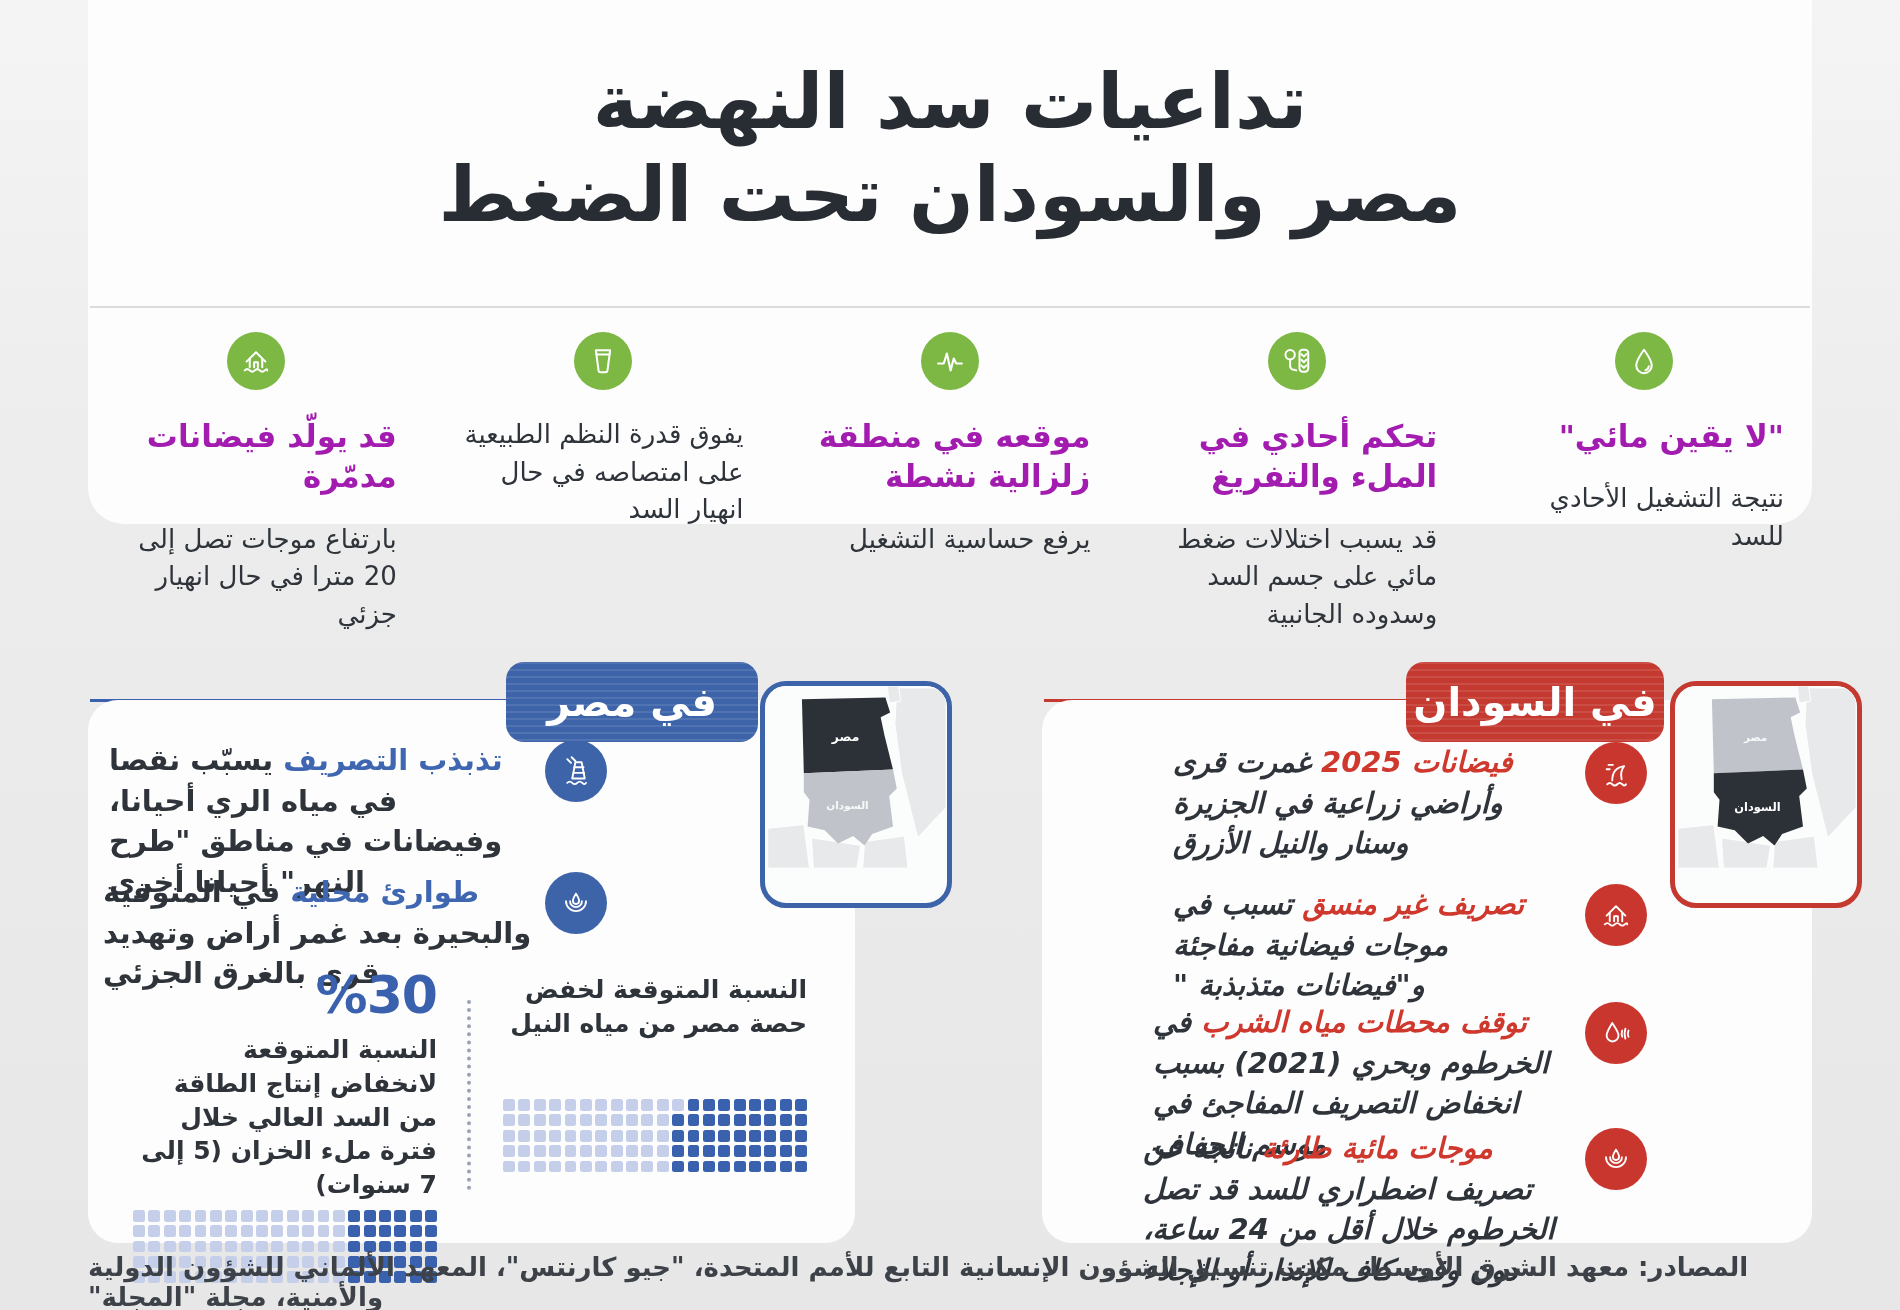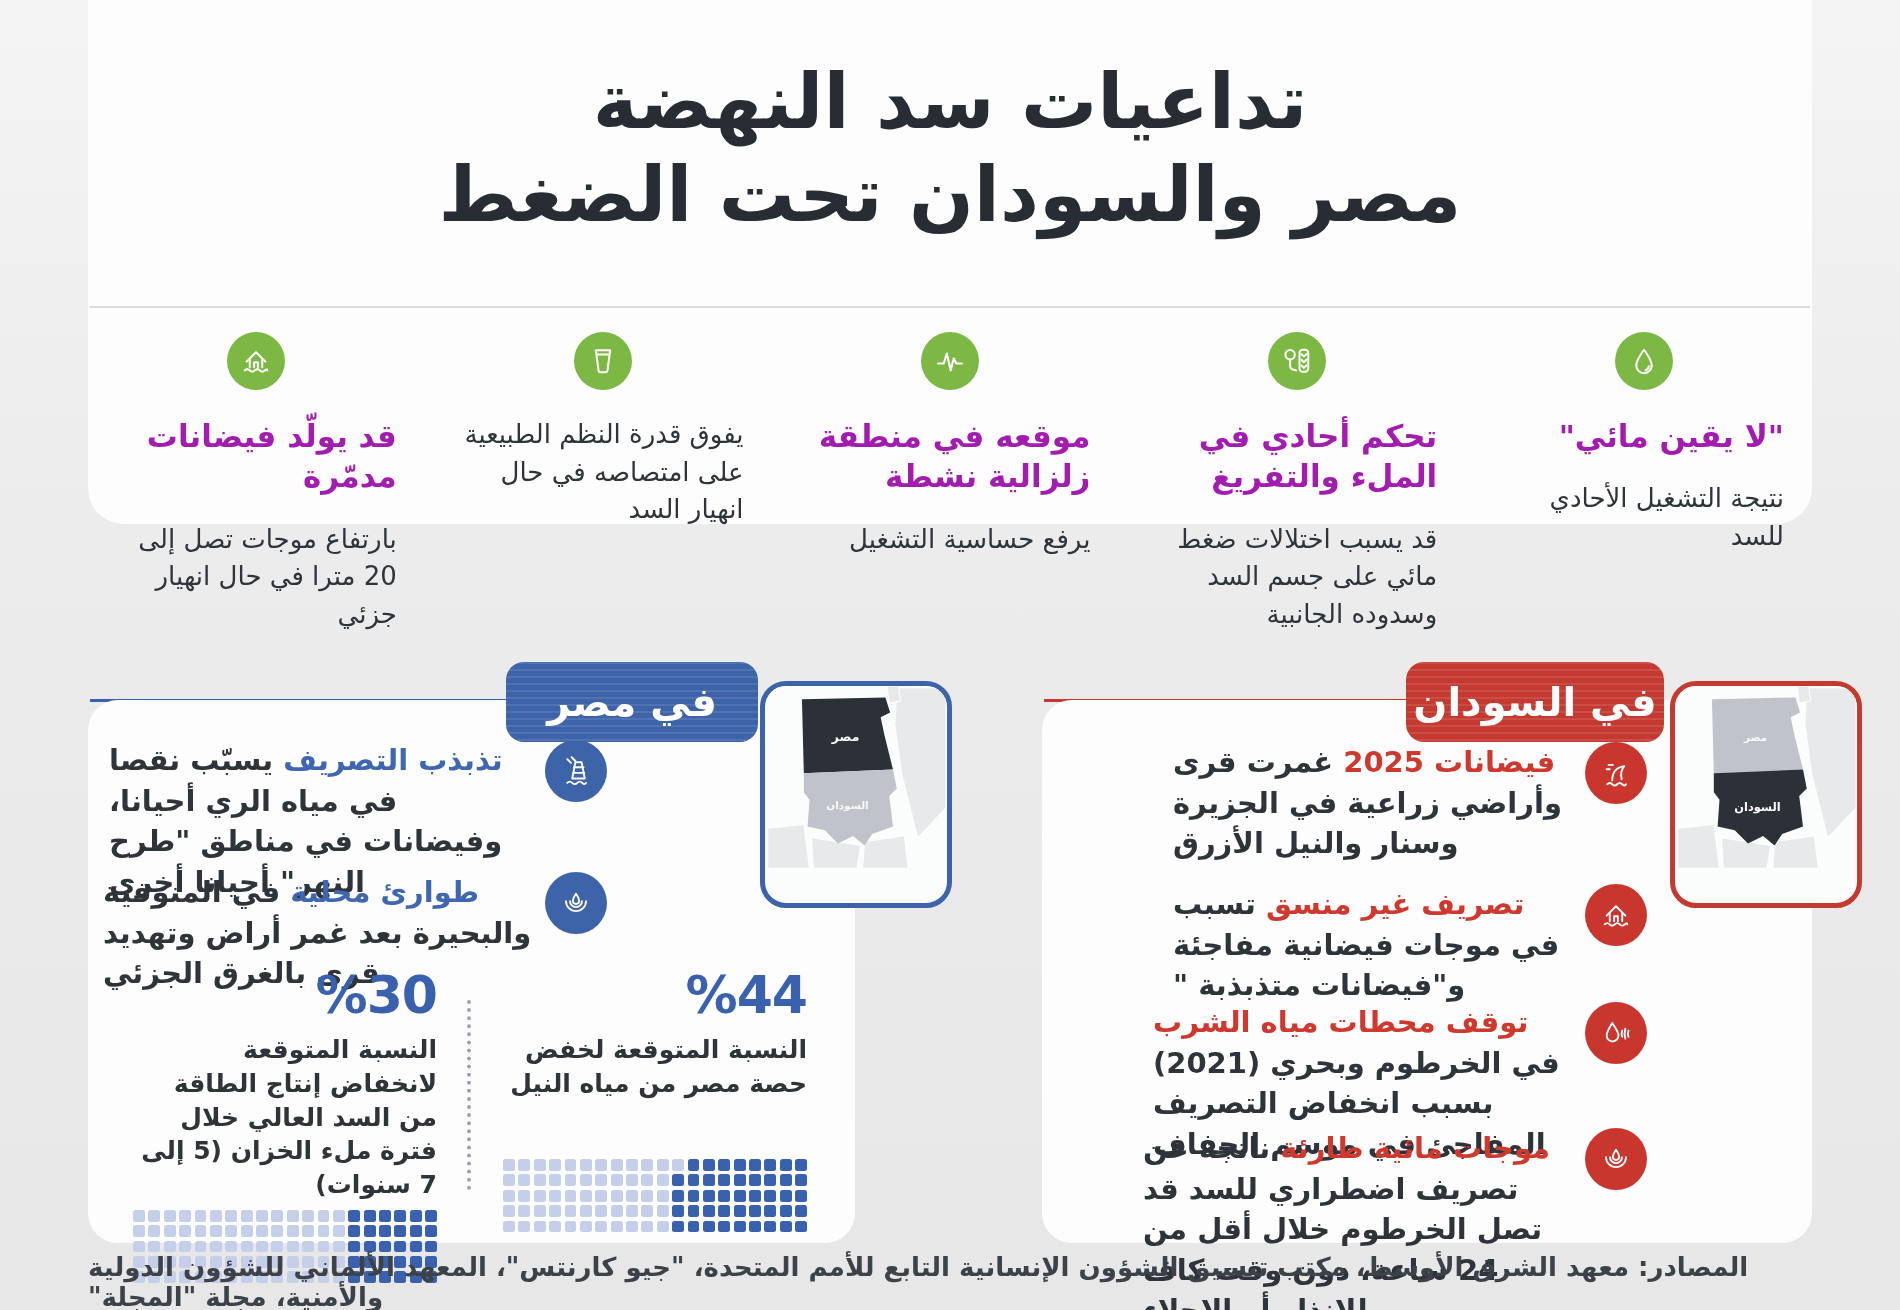--- a/index.html
+++ b/index.html
@@ -27,21 +27,21 @@
   .factor { text-align:right; padding:0 20px; }
   .factor-iconwrap {
     width:58px; height:58px; border-radius:50%; background:#7cb843;
     display:flex; align-items:center; justify-content:center; margin:0 auto 26px auto;
   }
   .factor-title { color:#a21caf; font-size:31px; font-weight:bold; line-height:1.3; margin-bottom:24px; }
   .factor-body { color:#2f343b; font-size:26px; font-weight:normal; line-height:1.45; }
 
   .panel { position:absolute; top:700px; height:543px; background:#fdfdfe; border-radius:30px; }
   .panel-egypt { left:88px; width:767px; }
-  .panel-sudan { left:1042px; width:770px; }
+  .panel-sudan { left:1042px; width:770px;font-style:italic; }
 
   .section-line { position:absolute; top:699px; height:3px; }
   .line-egypt { left:90px; width:418px; background:#3a61ad; }
   .line-sudan { left:1044px; width:364px; background:#c43a30; }
 
   .pill {
     position:absolute; top:662px; height:80px; border-radius:18px;
     color:#fff; font-size:40px; font-weight:bold;
     display:flex; align-items:center; justify-content:center; z-index:5;
     background-image:repeating-linear-gradient(180deg, rgba(255,255,255,0.10) 0 2px, rgba(255,255,255,0) 2px 7px);
@@ -194,21 +194,20 @@
         <path d="M16 29 A16 16 0 0 0 48 29"></path>
         <path d="M22.5 29 A9.5 9.5 0 0 0 41.5 29"></path>
       </svg>
     </div>
     <div class="bullet-text">
       <span class="keyword">طوارئ محلية</span><span> في المنوفية والبحيرة بعد غمر أراض وتهديد قرى بالغرق الجزئي</span>
     </div>
   </div>
 
   <div class="stat stat-44">
-    <div class="stat-number">%44</div>
     <div class="stat-label">النسبة المتوقعة لخفض حصة مصر من مياه النيل</div>
     <div class="waffle">
         <div class="waffle-cell filled"></div>
         <div class="waffle-cell filled"></div>
         <div class="waffle-cell filled"></div>
         <div class="waffle-cell filled"></div>
         <div class="waffle-cell filled"></div>
         <div class="waffle-cell filled"></div>
         <div class="waffle-cell filled"></div>
         <div class="waffle-cell filled"></div>

